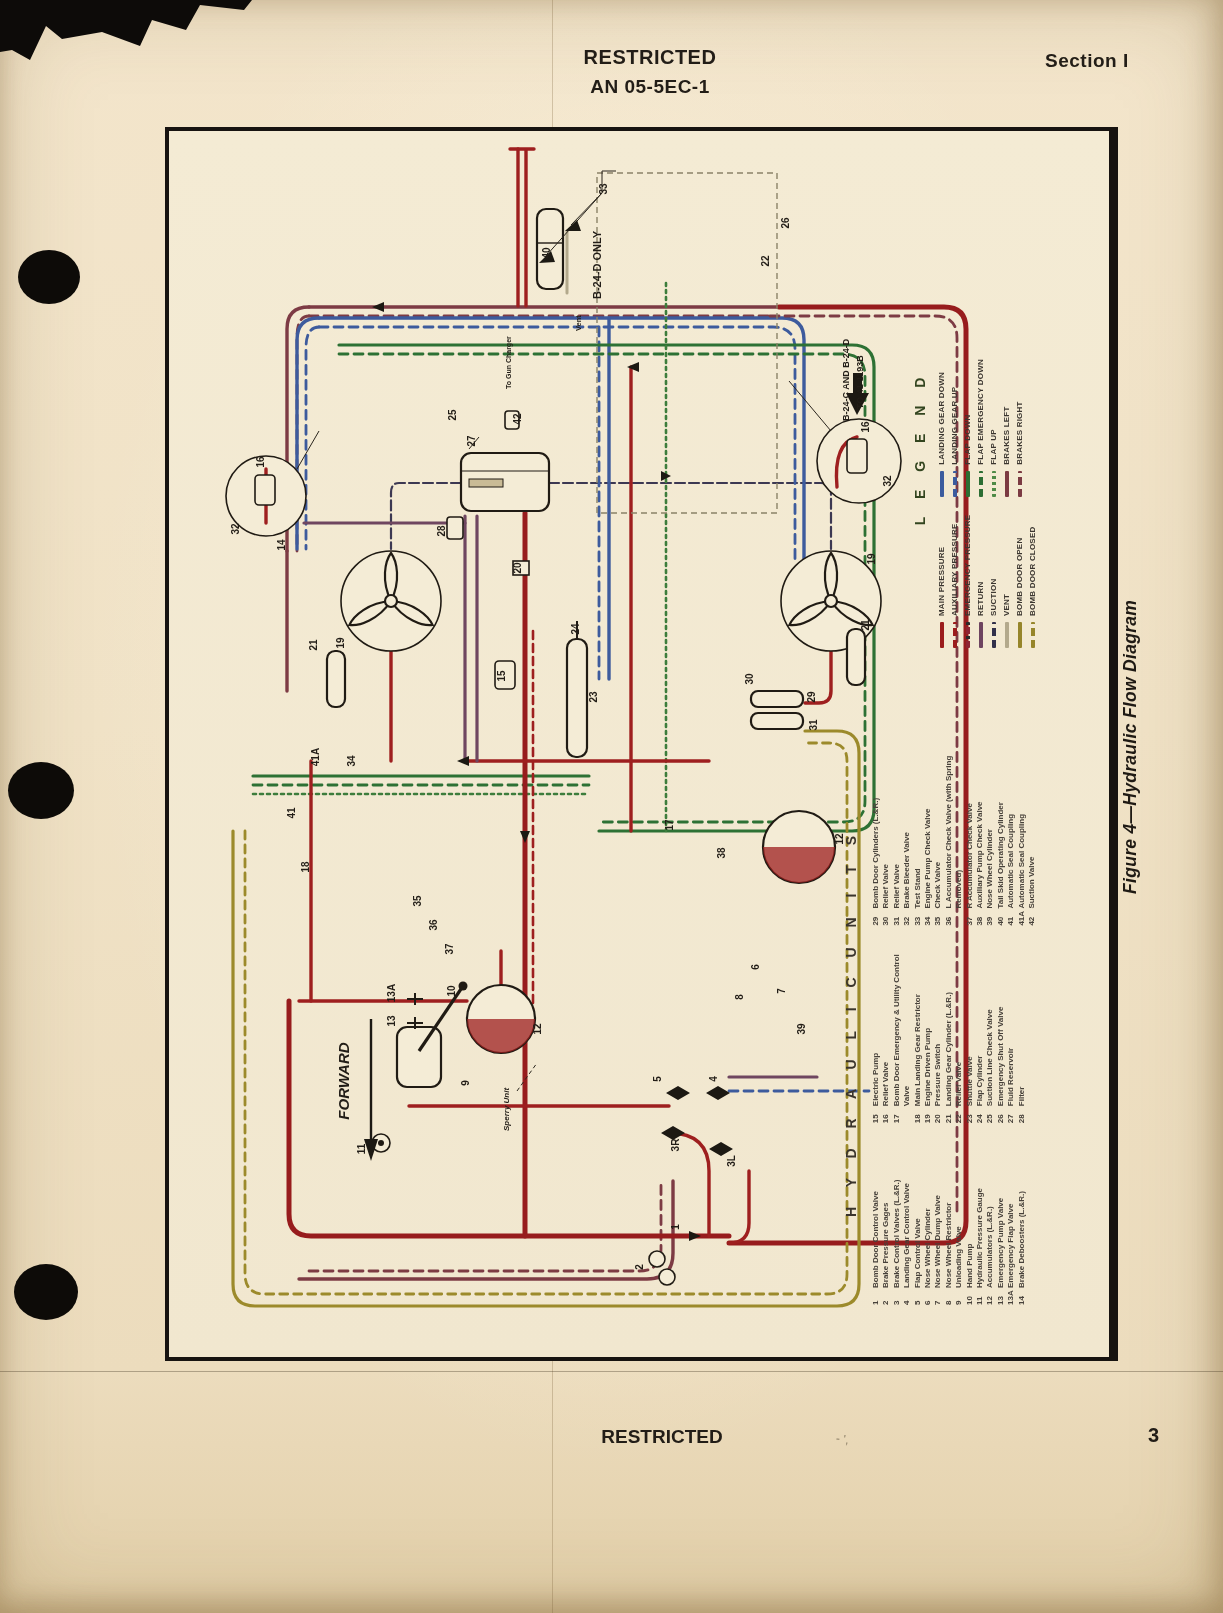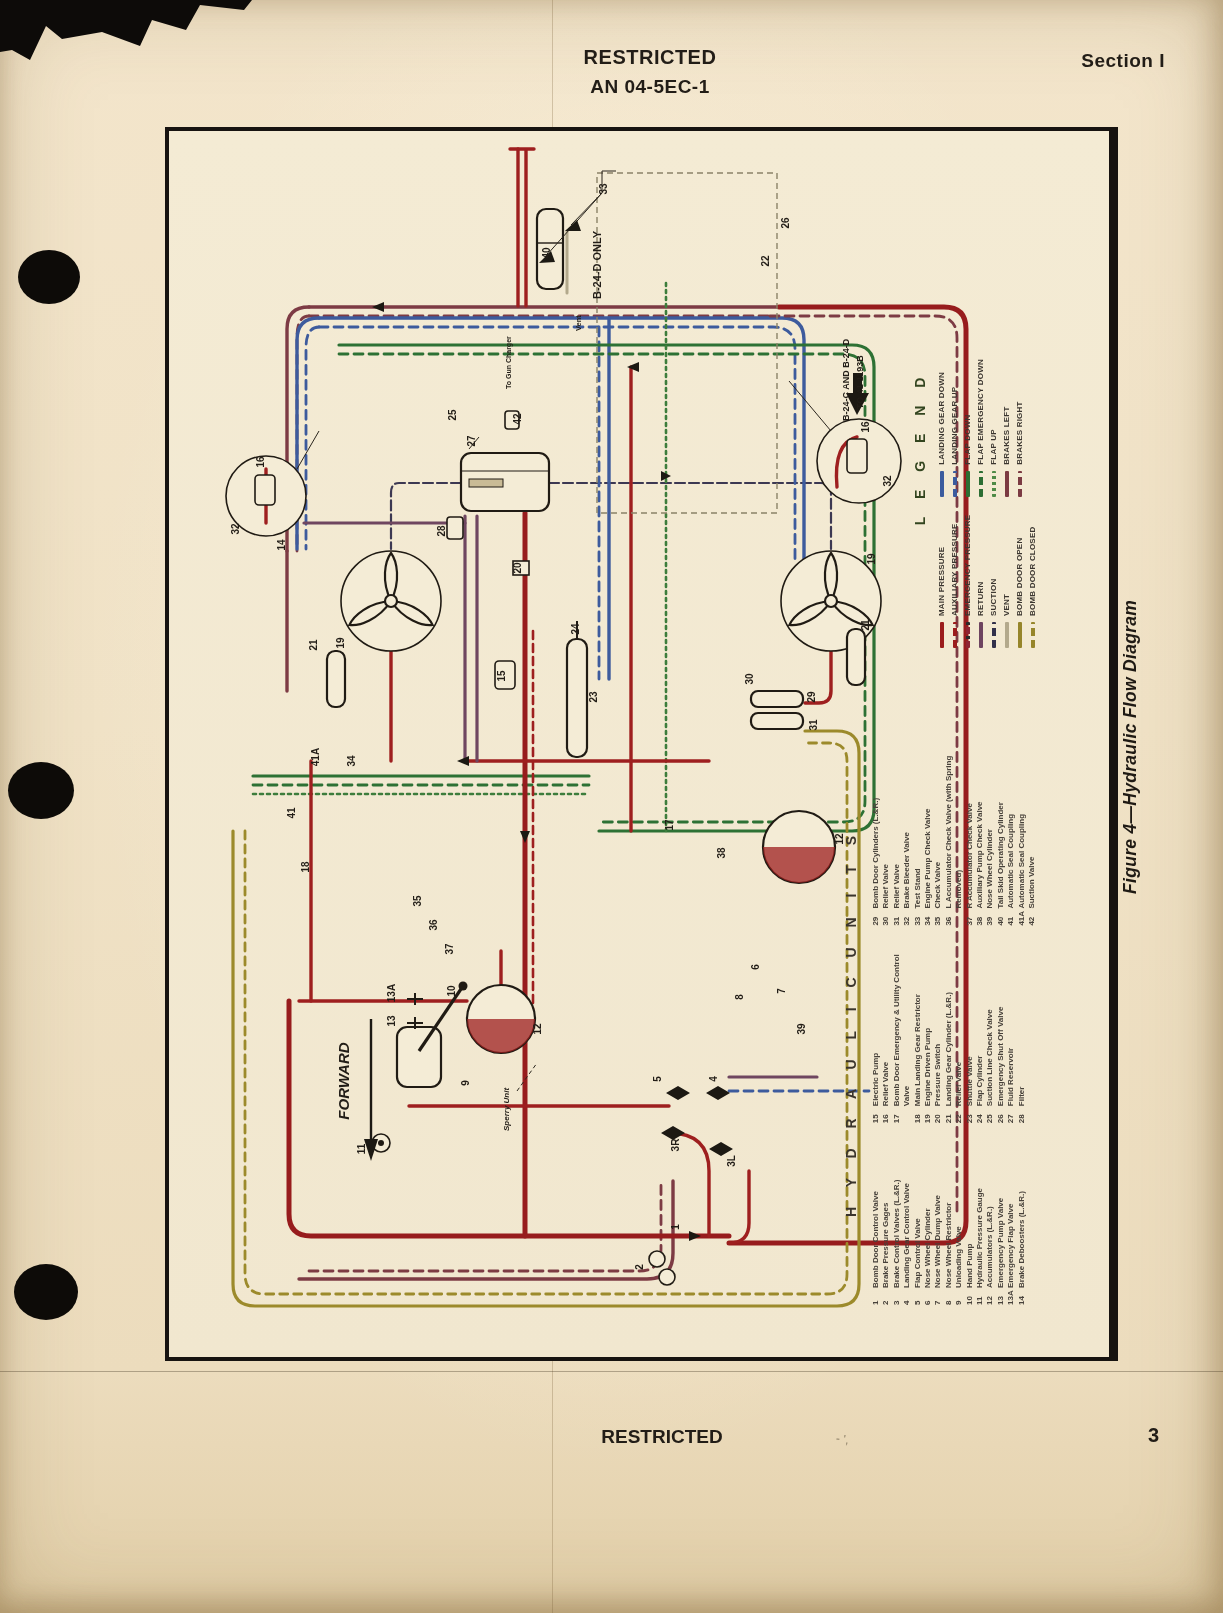--- a/index.html
+++ b/index.html
@@ -86,22 +86,22 @@
 
 <svg class="torn" width="262" height="80" viewBox="0 0 262 80">
   <path d="M0 0 H252 L244 10 L200 5 L186 30 L152 20 L140 46 L102 32 L62 39 L46 26 L30 60 L12 50 L0 52 Z" fill="#0d0b09"></path>
 </svg>
 
 <div class="hole" style="left:18px;top:250px;width:62px;height:54px;"></div>
 <div class="hole" style="left:8px;top:762px;width:66px;height:57px;"></div>
 <div class="hole" style="left:14px;top:1264px;width:64px;height:56px;"></div>
 
 <div class="hdr" style="left:560px;top:46px;width:180px;text-align:center;">RESTRICTED</div>
-<div class="hdr small" style="left:560px;top:76px;width:180px;text-align:center;">AN 04-5EC-1</div>
-<div class="hdr small" style="left:1045px;top:50px;width:120px;text-align:right;">Section I</div>
+<div class="hdr small" style="left:560px;top:76px;width:180px;text-align:center;">AN 05-5EC-1</div>
+<div class="hdr small" style="left:1045px;top:50px;width:120px;text-align:left;">Section I</div>
 
 <div class="fold-v"></div>
 <div class="fold-h"></div>
 
 <div class="diagram-box">
 <svg width="940" height="1226" viewBox="0 0 940 1226">
 
   <g>
     <path class="lp l-suc" d="M292 352 H 230 Q 222 352 222 362 V 418"></path>
     <path class="lp l-suc" d="M380 352 H 652 Q 662 352 662 362 V 418"></path>

